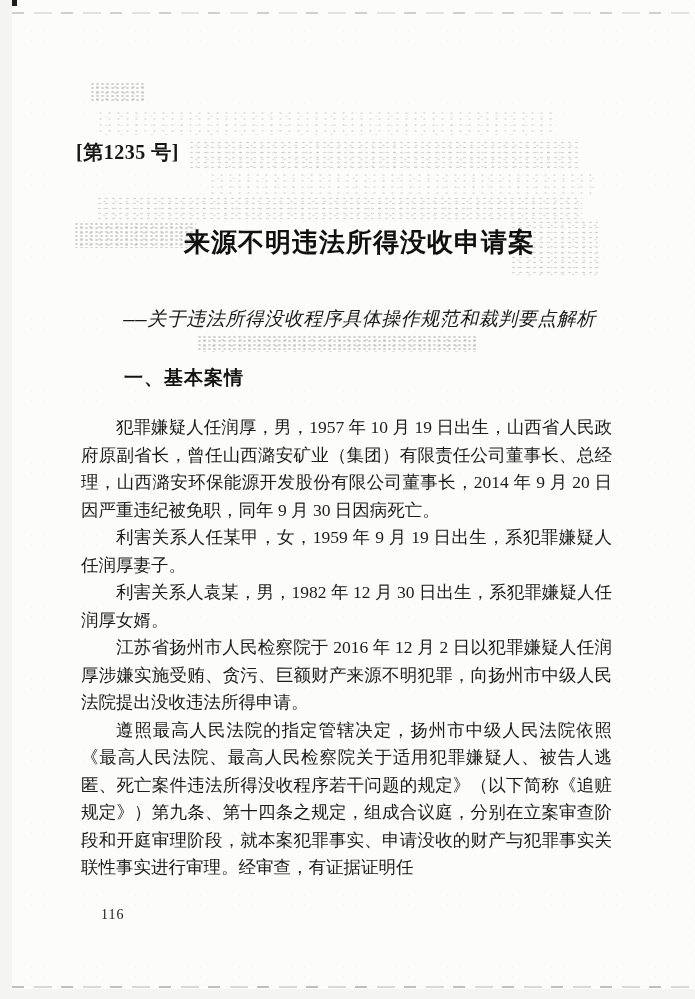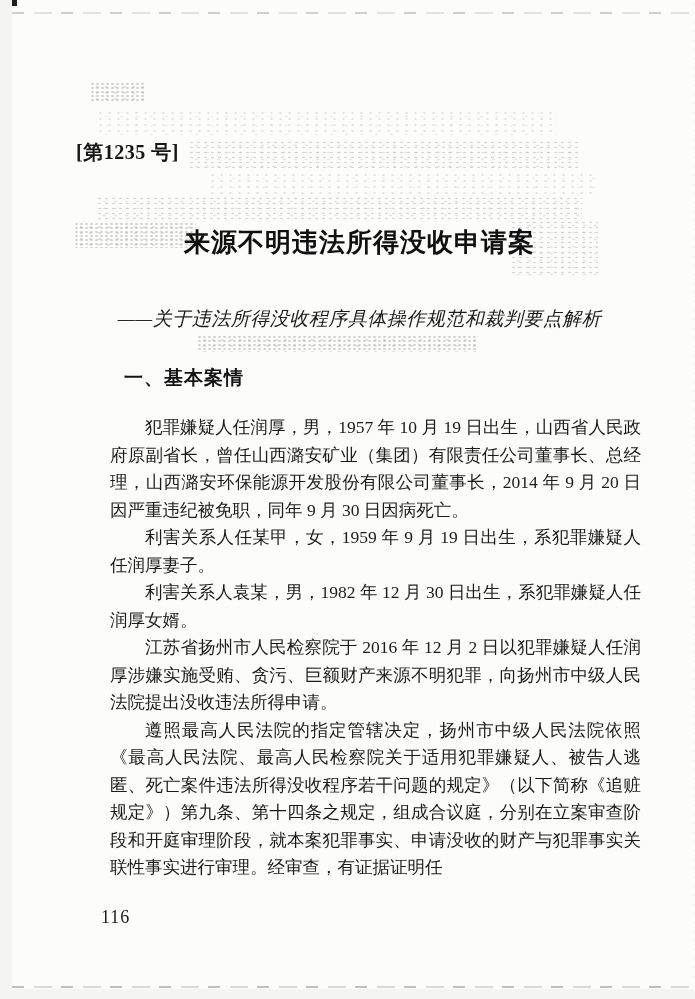--- a/index.html
+++ b/index.html
@@ -66,41 +66,42 @@
     font-weight: bold;
     font-size: 26px; line-height: 37px; letter-spacing: 1px;
     color: #101010;
   }
   .subtitle {
     position: absolute; left: 82px; width: 531px; top: 306px;
     text-align: center;
     font-style: italic;
     font-size: 19px; letter-spacing: 0.5px;
     color: #1a1a1a;
+    font-family: Liberation Mono, monospace;
   }
   .section-heading {
     position: absolute; left: 112px; top: 365px;
     font-family: "Liberation Sans", "DejaVu Sans", sans-serif;
     font-weight: bold;
     font-size: 19px; letter-spacing: 1px;
     color: #131313;
   }
   .body-block {
-    position: absolute; left: 98px; top: 414px; width: 531px;
+    position: absolute; left: 69px; top: 414px; width: 531px;
     font-size: 17.5px; line-height: 27.5px;
     text-align: justify;
     color: #1b1b1b;
   }
   .body-block p {
     margin: 0; padding: 0;
     text-indent: 2em;
   }
   .page-number {
     position: absolute; left: 89px; top: 907px;
-    font-size: 18px; letter-spacing: 1px;
+    font-size: 14px; letter-spacing: 1px;
     color: #1b1b1b;
   }
 </style>
 </head>
 <body>
 
 <div class="page">
 
   <div class="corner-mark"></div>
   <div class="edge-line top"></div>

